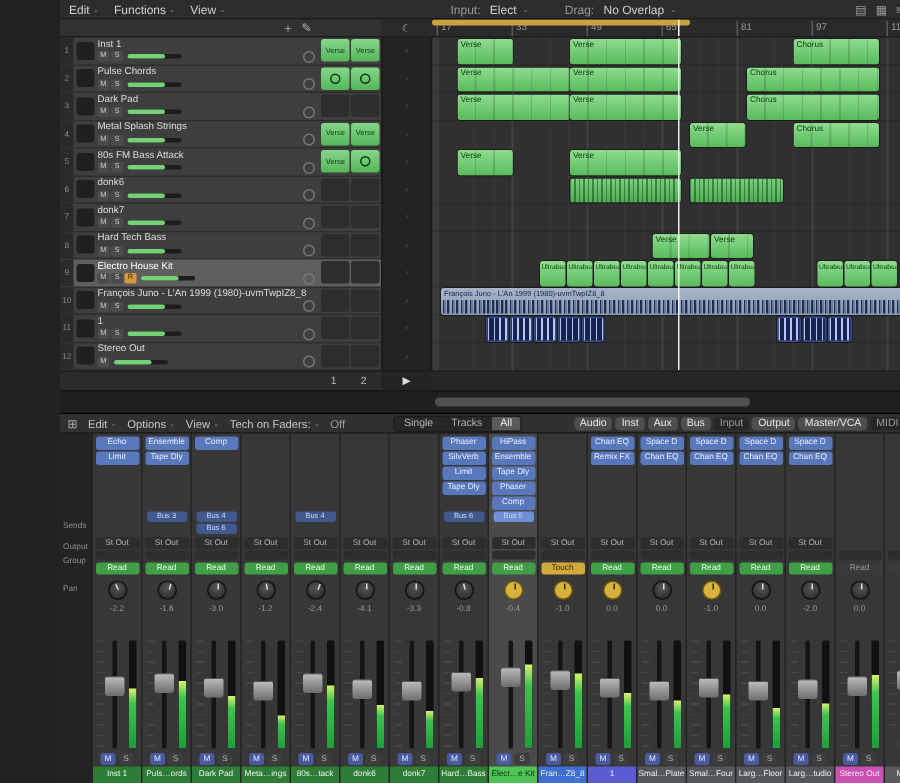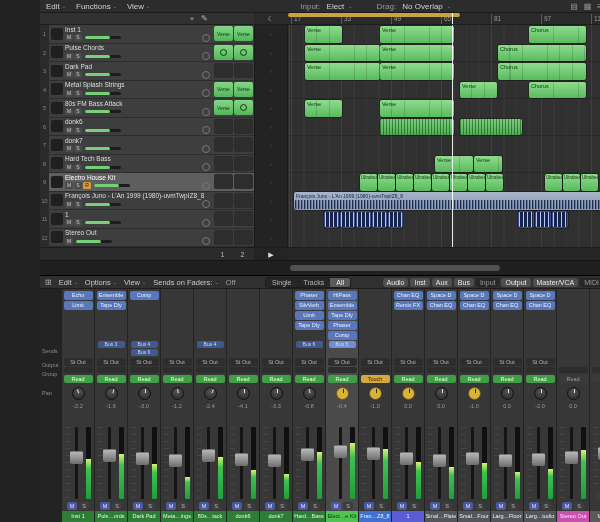--- a/index.html
+++ b/index.html
@@ -556,21 +556,21 @@
         </span>
       <span class="mi">
           <span>Options</span>
           <span class="chev">⌄</span>
         </span>
       <span class="mi">
           <span>View</span>
           <span class="chev">⌄</span>
         </span>
       <span class="mi">
-          <span>Sends on Faders:</span>
+          <span>Tech on Faders:</span>
           <span class="chev">⌄</span>
         </span>
       <span class="dim">Off</span>
       <span class="sp"></span>
       <span class="segwrap">
           <span class="seg">Single</span>
           <span class="seg">Tracks</span>
           <span class="seg on">All</span>
         </span>
       <span class="sp"></span>

